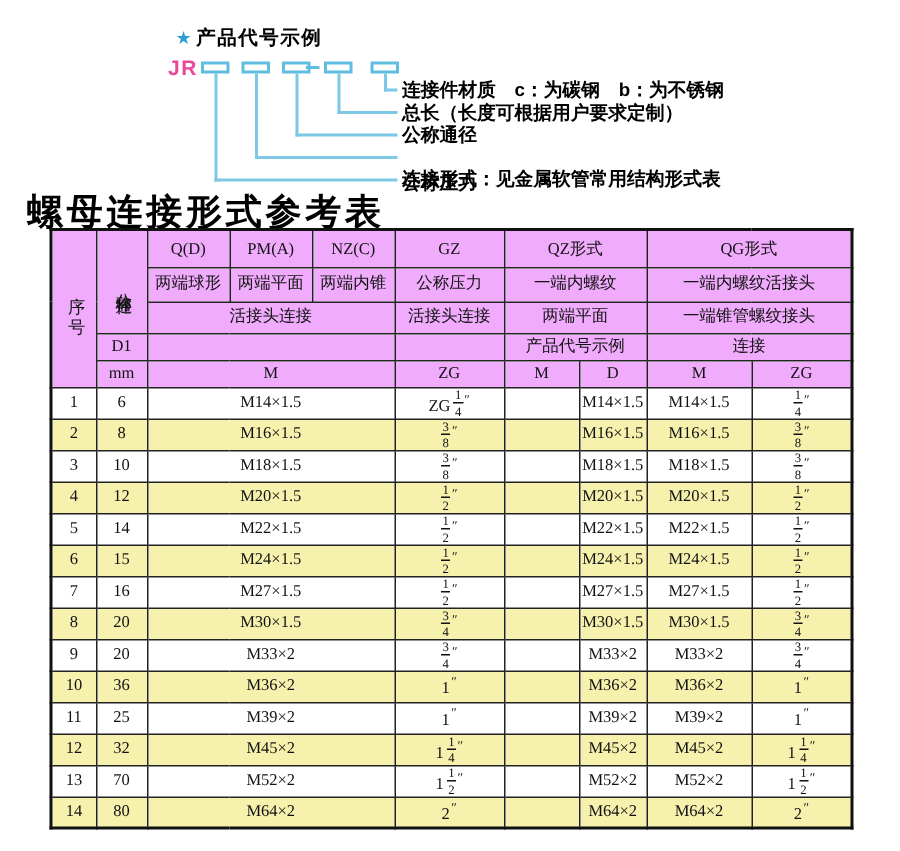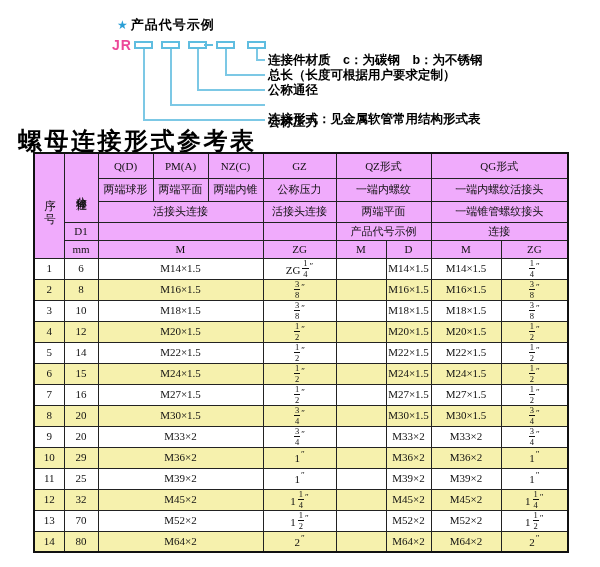--- a/index.html
+++ b/index.html
@@ -227,21 +227,21 @@
         <td>20</td>
         <td colspan="3">M33×2</td>
         <td><span class="fr"><span class="fn">3</span><span class="fd">4</span></span><span class="inch">″</span></td>
         <td></td>
         <td>M33×2</td>
         <td>M33×2</td>
         <td><span class="fr"><span class="fn">3</span><span class="fd">4</span></span><span class="inch">″</span></td>
       </tr>
       <tr class="alt">
         <td>10</td>
-        <td>29</td>
+        <td>36</td>
         <td colspan="3">M36×2</td>
         <td>1<span class="inch">″</span></td>
         <td></td>
         <td>M36×2</td>
         <td>M36×2</td>
         <td>1<span class="inch">″</span></td>
       </tr>
       <tr>
         <td>11</td>
         <td>25</td>

